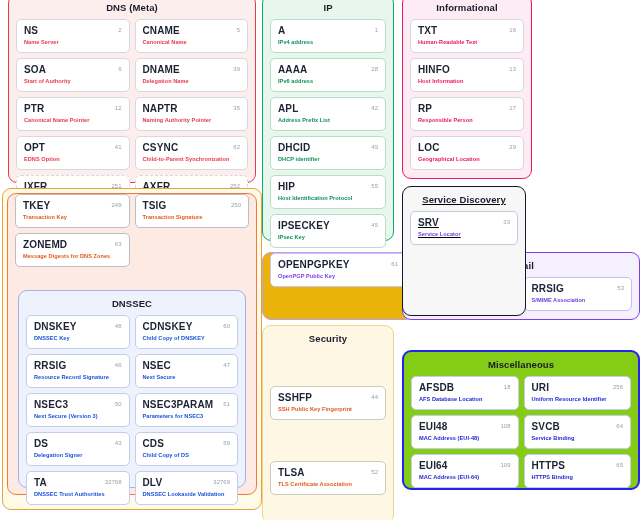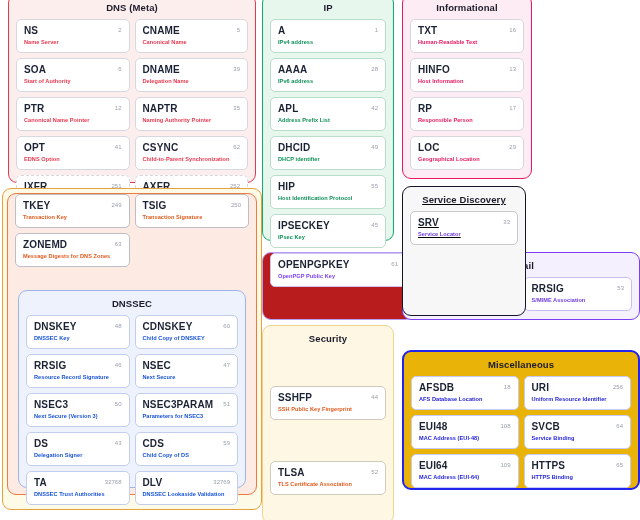--- a/index.html
+++ b/index.html
@@ -94,25 +94,25 @@
   .pal-sec   .rec { border-color:#cfcabb;margin-top:36px; }
 
   .pal-svc   { background:#f7f7f8; border:1.5px solid #14142b;text-decoration:underline; }
   .pal-svc   .desc { color:#6f3ce0; }
   .pal-svc   .rec { border-color:#c9c9d2; }
 
   .pal-email { background:#f4f0fd; border:1.5px solid #7b3ff2; }
   .pal-email .desc { color:#6f3ce0; }
   .pal-email .rec { border-color:#c9bdf0; }
 
-  .pal-pgp   { background:#b91c1c; border:1.5px solid #b79cf5; }
+  .pal-pgp   { background:#eab308; border:1.5px solid #b79cf5; }
   .pal-pgp   .desc { color:#7b3ff2; }
   .pal-pgp   .rec { border-color:#cfc3f2; }
 
-  .pal-misc  { background:#eab308; border:2px solid #2323f0; }
+  .pal-misc  { background:#84cc16; border:2px solid #2323f0; }
   .pal-misc  .desc { color:#2323d8; }
   .pal-misc  .rec { border-color:#c6cbf5; }
 
   .pal-outer { background:#fdfbe8; border:1.5px solid #e9a23b; }
 
   
   #reg-meta     { left:8px;   top:-6px;  width:248px; height:189px; }
   #reg-ip       { left:262px; top:-6px;  width:132px; height:247px; }
   #reg-info     { left:402px; top:-6px;  width:130px; height:185px; }
 

